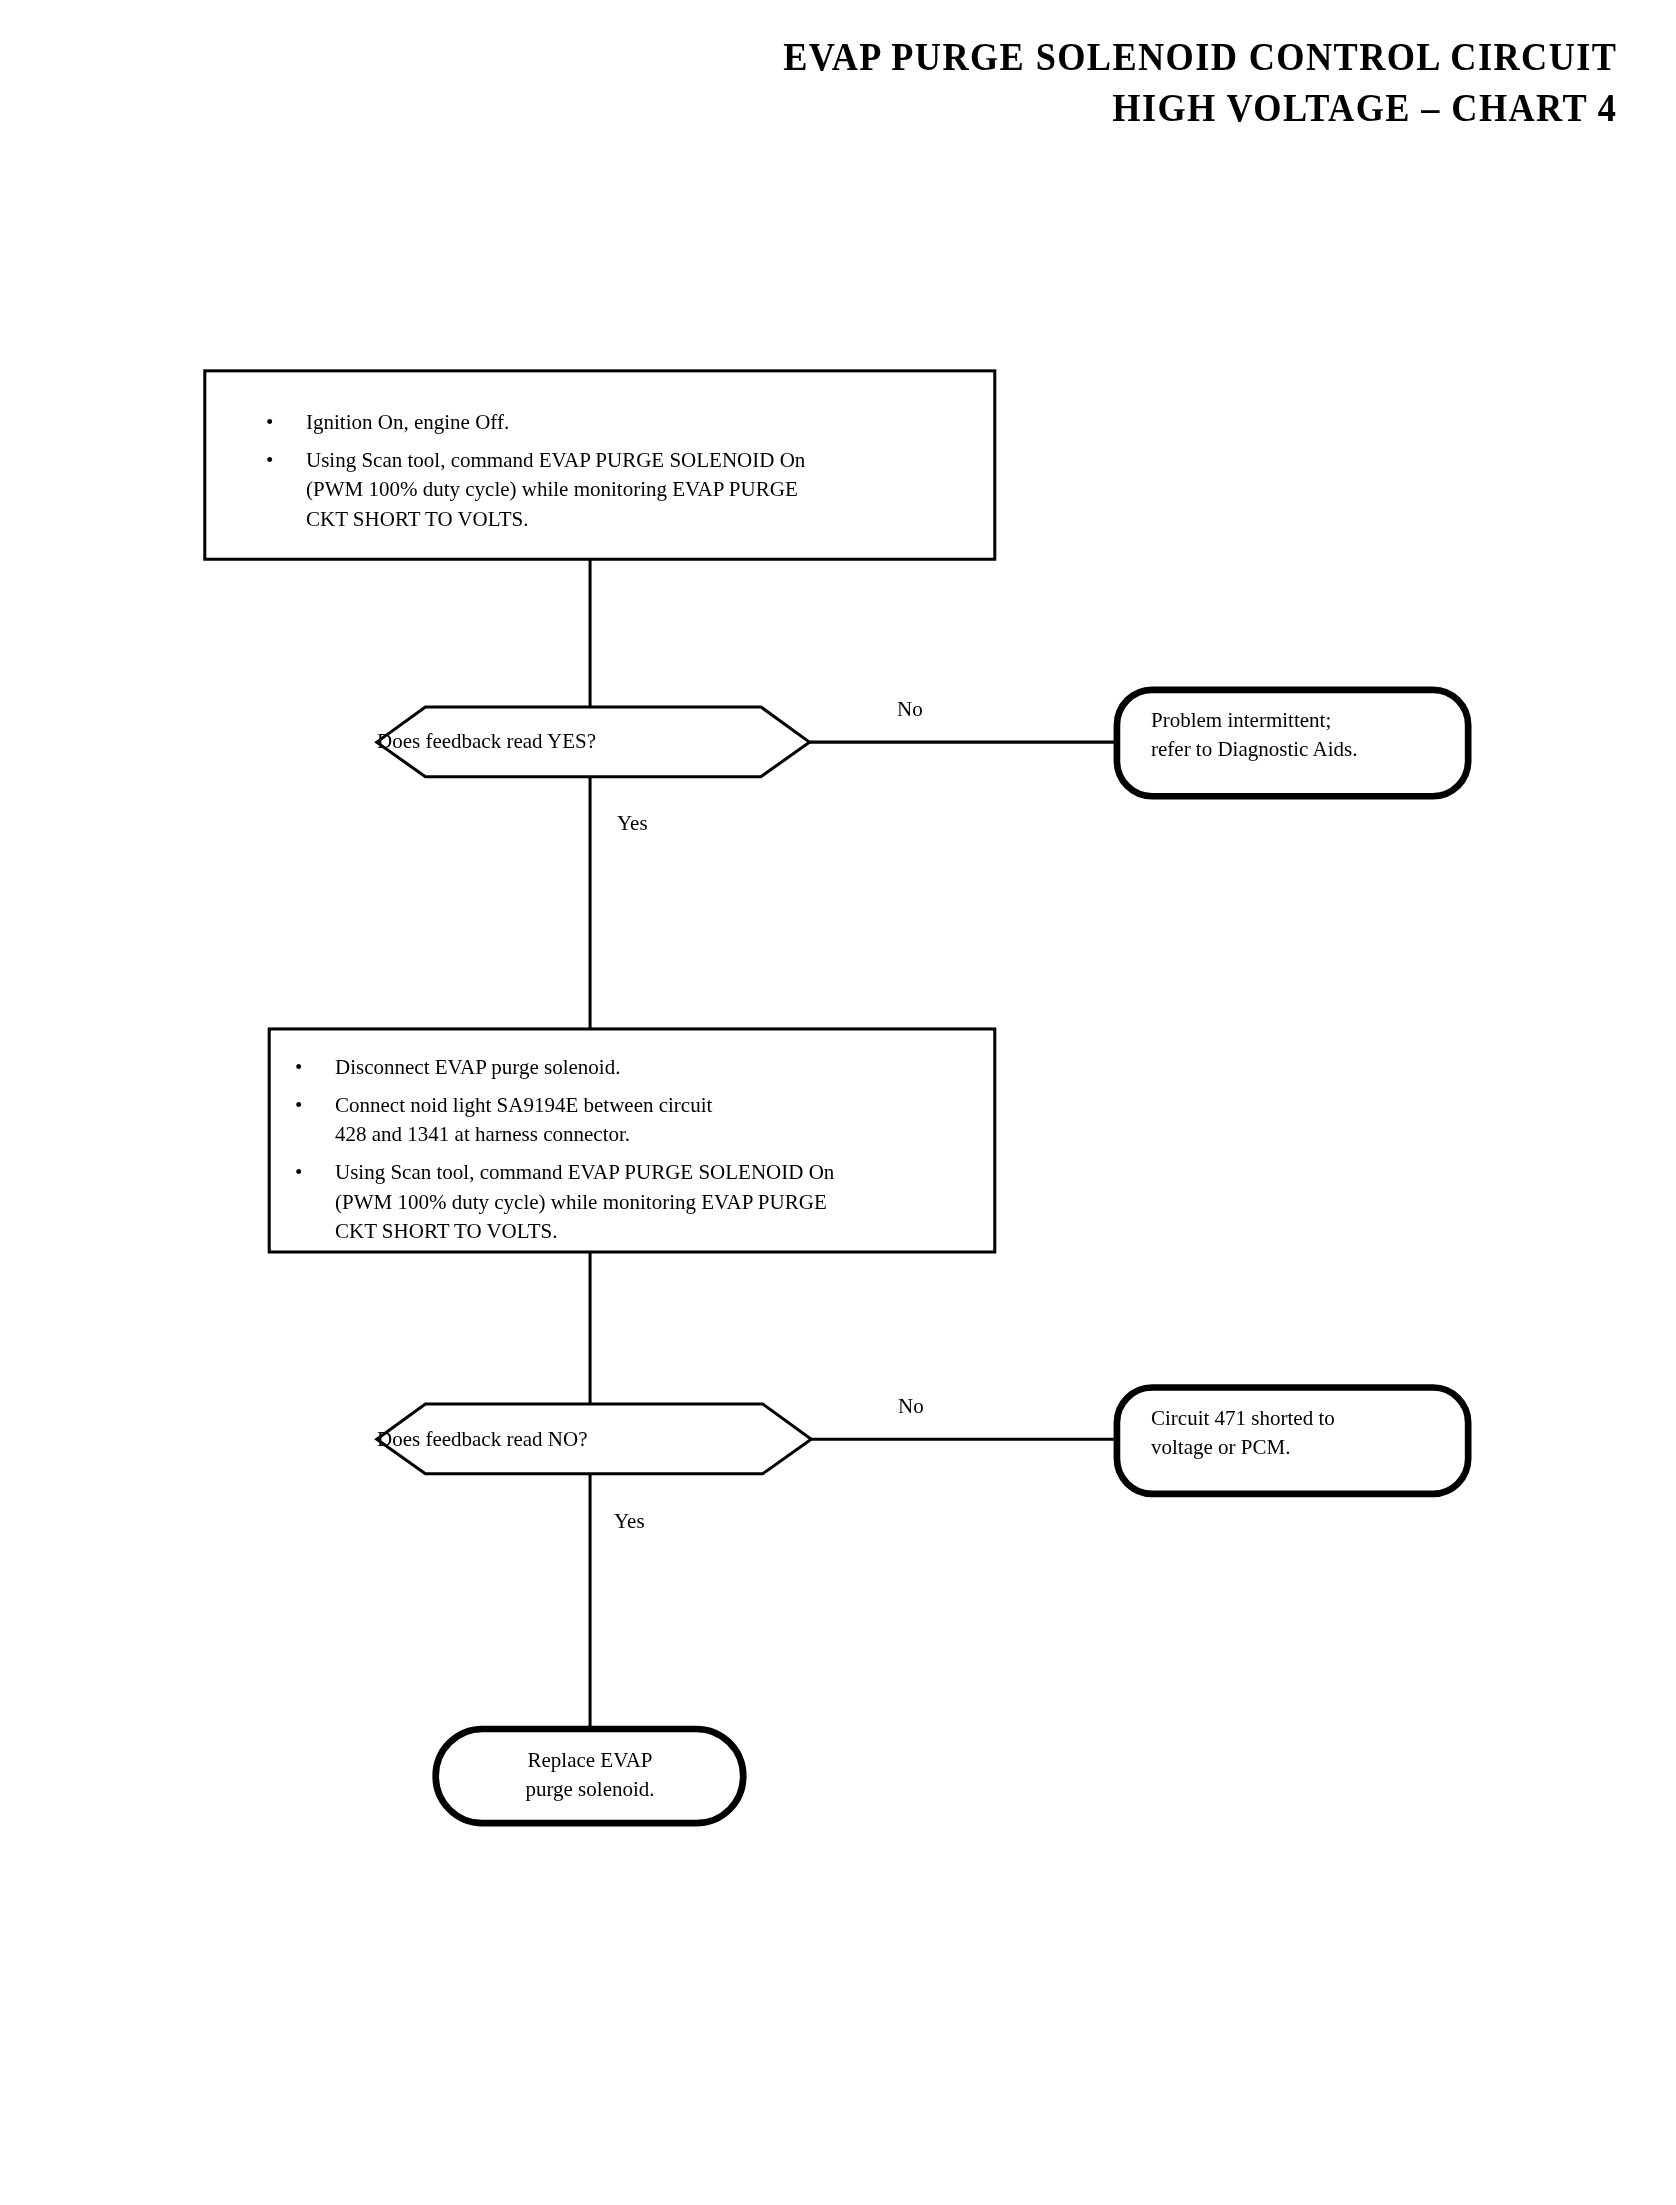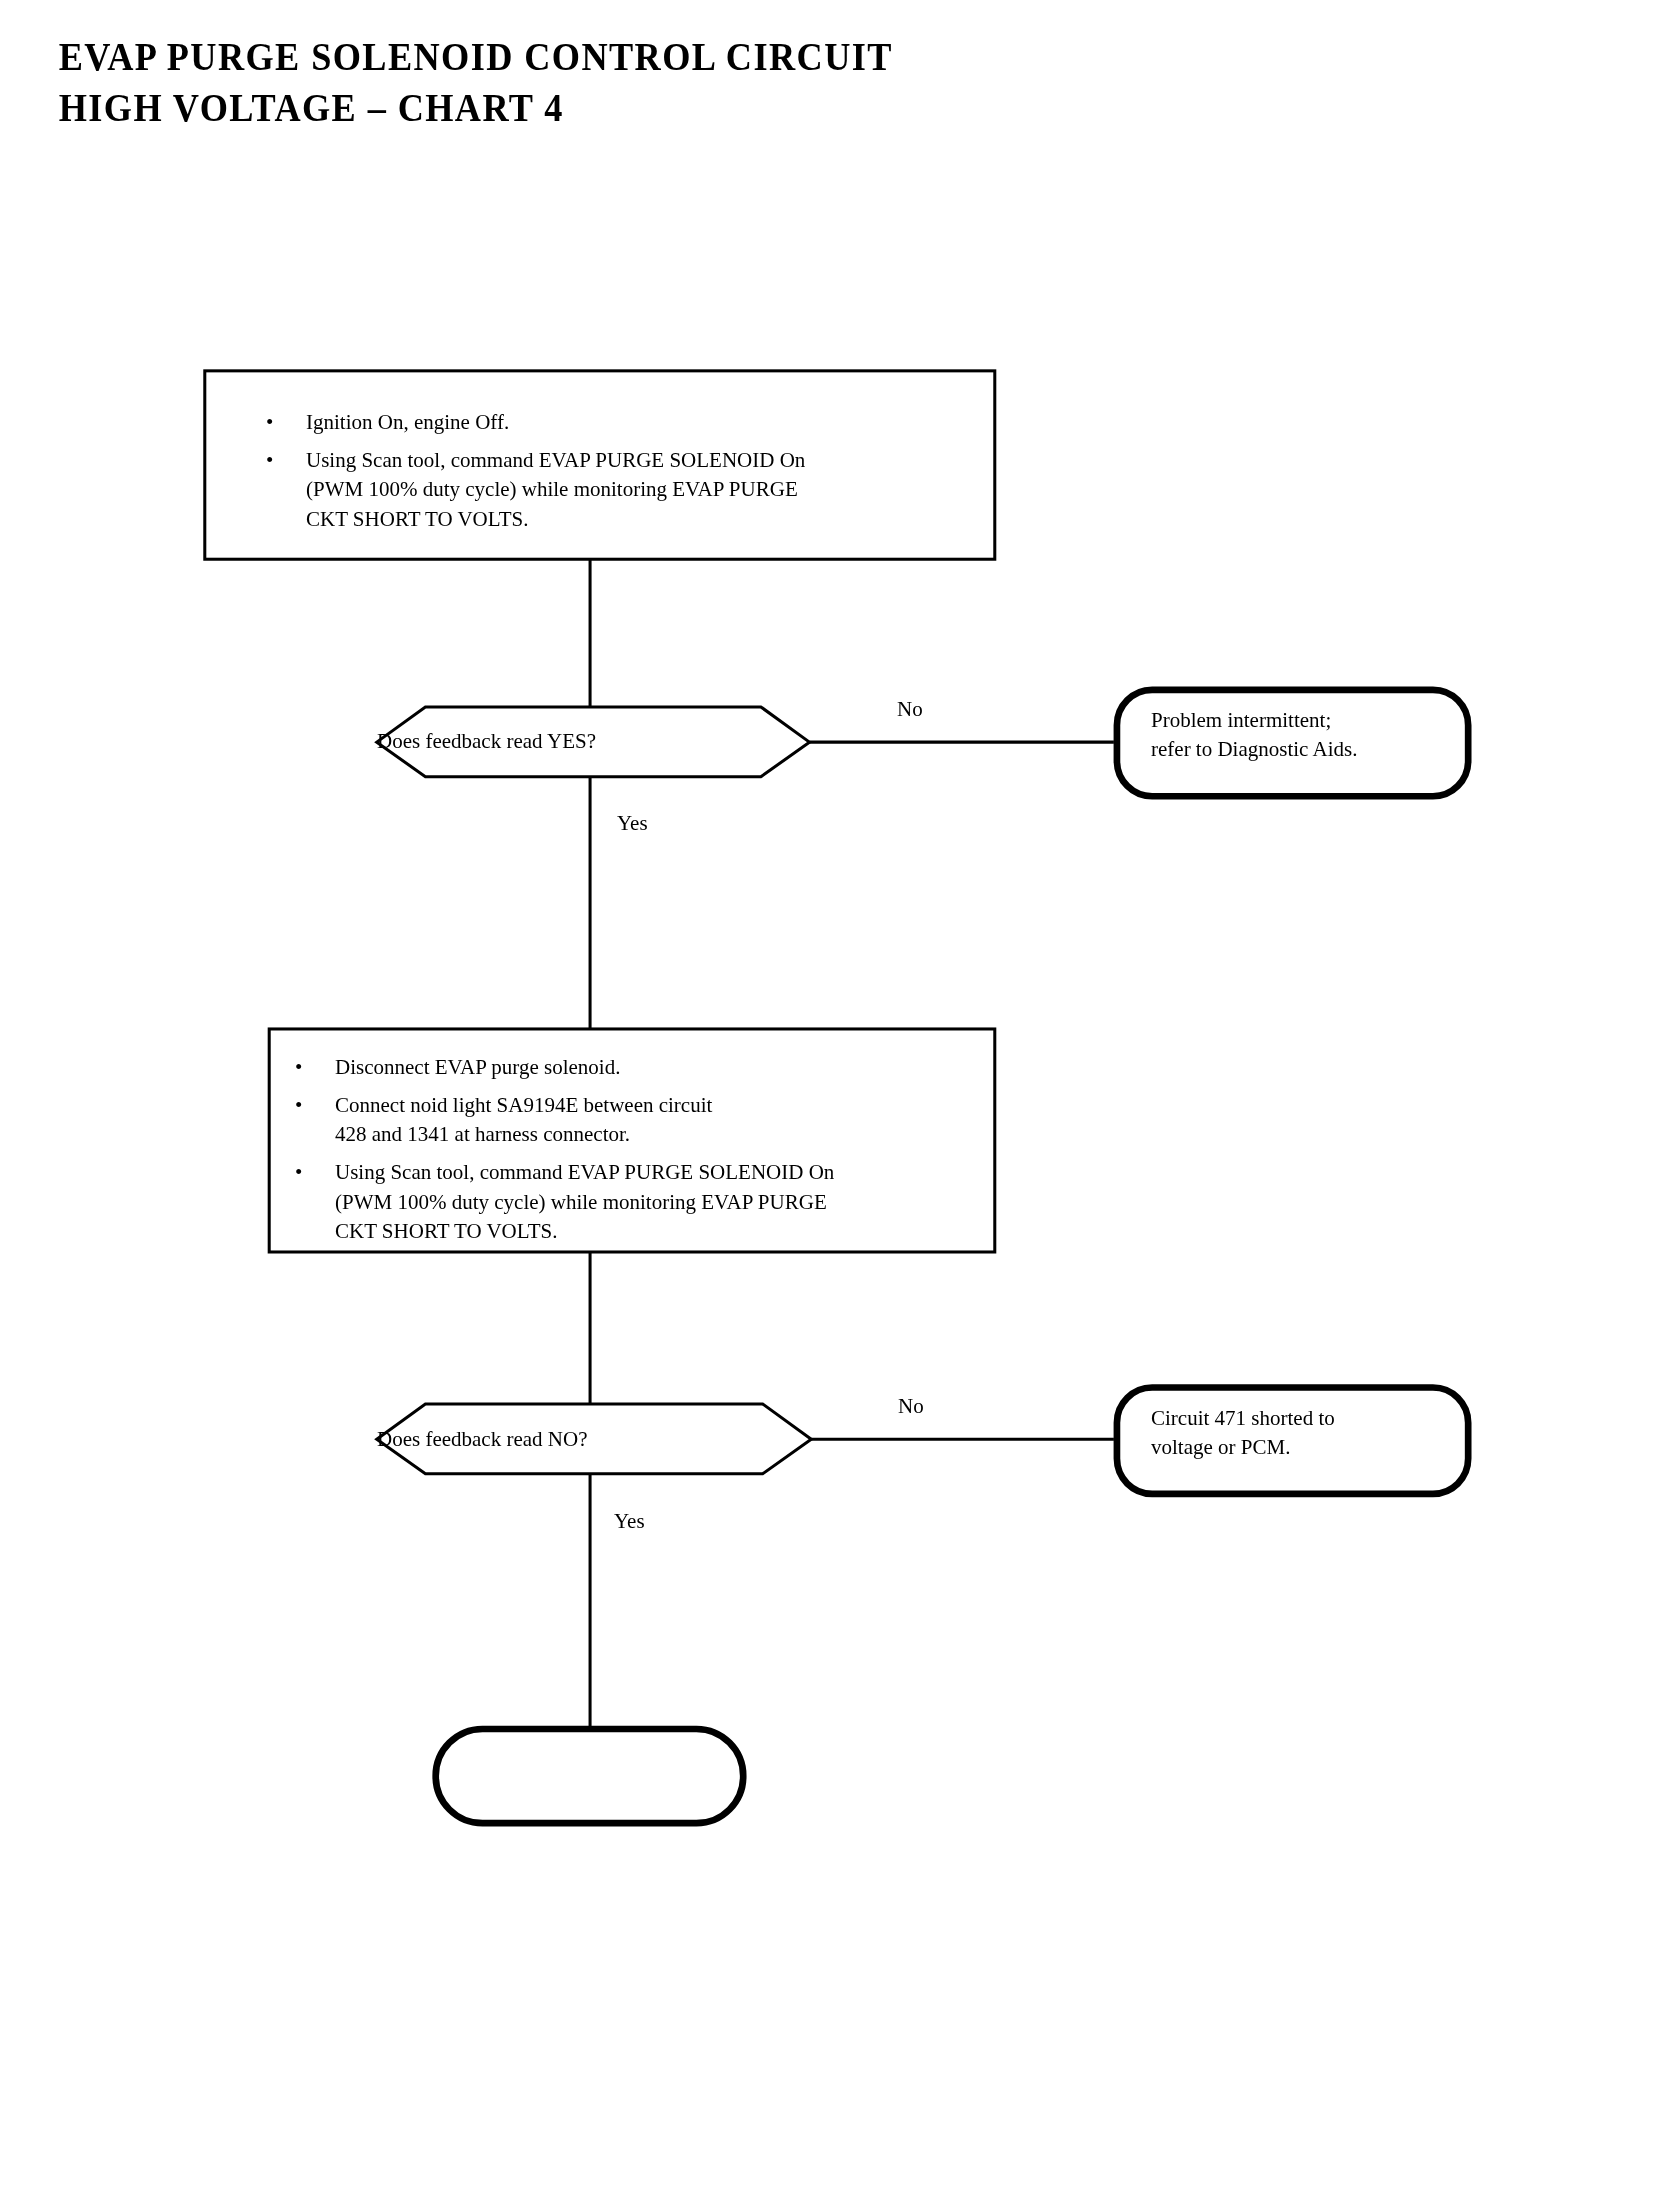--- a/index.html
+++ b/index.html
@@ -16,21 +16,21 @@
     font-family: "Liberation Serif", "DejaVu Serif", serif;
     color: #000000;
   }
 
   
   #title-block {
     position: absolute;
     left: 0;
     top: 32px;
     width: 1676px;
-    text-align: left;
+    text-align: right;
     line-height: 1.30;
   }
   .title-line {
     font-family: "Liberation Serif", "DejaVu Serif", serif;
     font-weight: bold;
     font-size: 39px;
     letter-spacing: 1.5px;
     transform: scaleX(0.93);
     transform-origin: center center;
     white-space: nowrap;
@@ -180,15 +180,17 @@
 
   <div class="decision-label" style="left:377px; top:1427px; width:435px;">Does feedback read NO?</div>
 
   <div class="branch-label" style="left:898px; top:1394px;">No</div>
 
   <div class="branch-label" style="left:614px; top:1509px;">Yes</div>
 
   <div class="terminal-text" style="left:1151px; top:1404px; width:304px;">Circuit 471 shorted to
 voltage or PCM.</div>
 
+  <div class="terminal-text" style="left:436px; top:1746px; width:308px; text-align:center;">Replace EVAP
+purge solenoid.</div>
 
 </div>
 
 
 </body></html>

